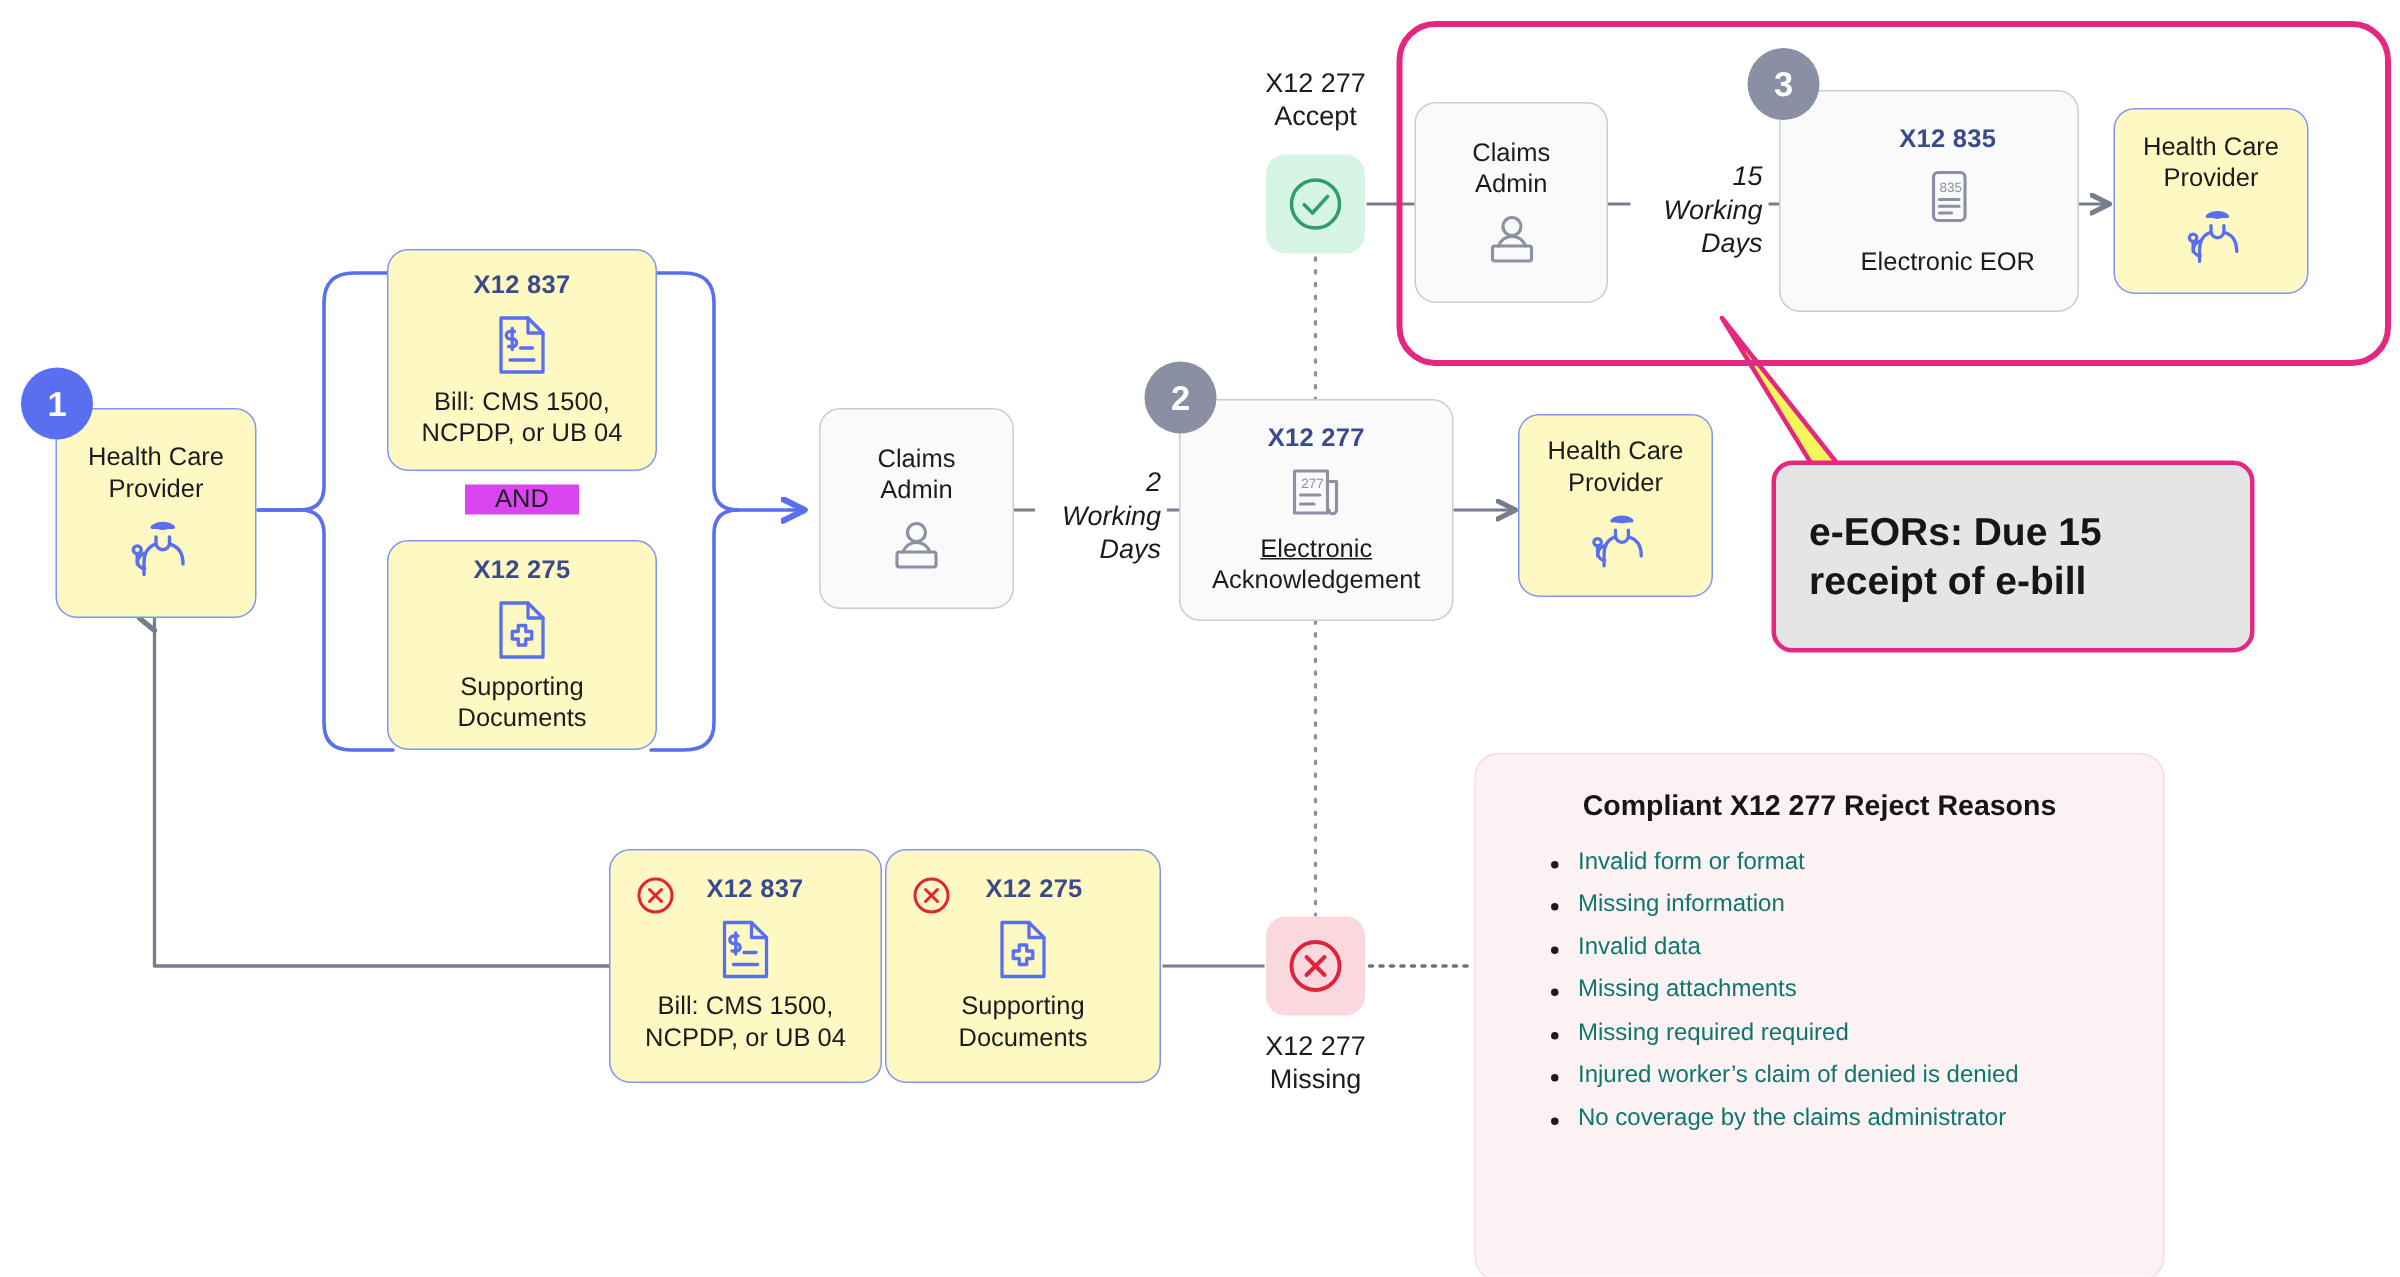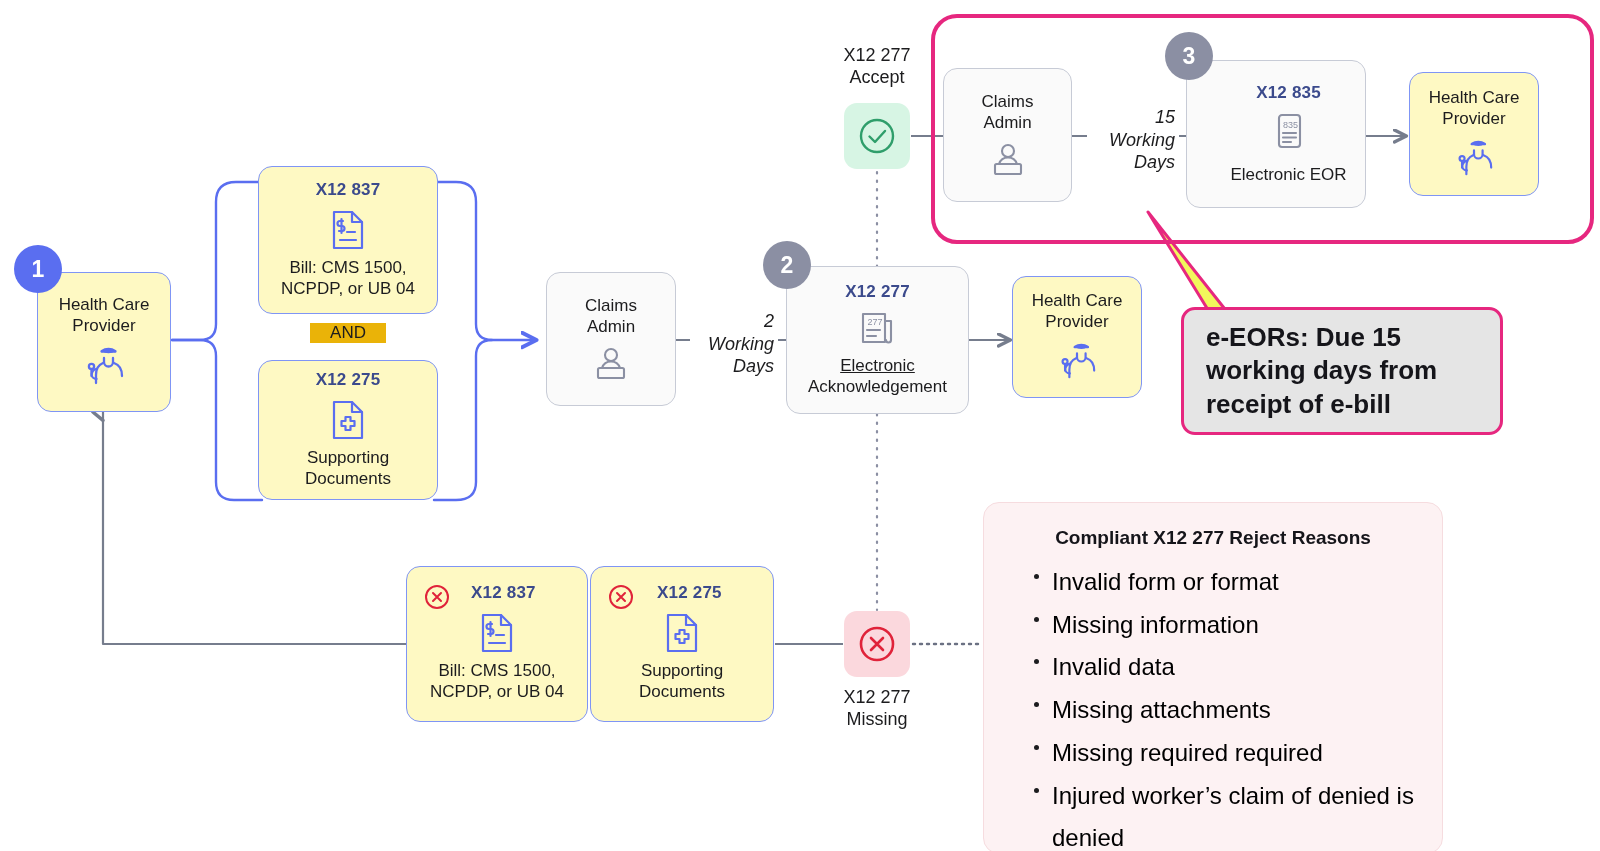--- a/index.html
+++ b/index.html
@@ -47,21 +47,21 @@
   
   .edge-label{
     position:absolute;text-align:right;font-style:italic;
     font-size:18px;line-height:1.25;color:#1c1c1e;z-index:4;
     background:#ffffff;padding:0 4px;
   }
   .edge-label .num{font-style:italic;}
 
   .and-label{
     position:absolute;font-size:17px;color:#1c1c1e;text-align:center;
-    background:#eab308;z-index:4;
+    background:#d946ef;z-index:4;
   }
 
   
   .highlight-frame{
     position:absolute;border:4px solid #e6277f;border-radius:26px;
     z-index:3;pointer-events:none;background:transparent;
   }
 
   
   .callout{
@@ -75,21 +75,21 @@
   
   .reasons{
     position:absolute;background:#fdf2f3;border:1.4px solid #f6dcdf;
     border-radius:16px;box-sizing:border-box;padding:24px 28px 20px 28px;z-index:2;
   }
   .reasons h3{
     margin:0 0 12px 0;text-align:center;font-size:19px;font-weight:bold;color:#15151a;
   }
   .reasons ul{margin:0;padding:0 0 0 22px;list-style:none;}
   .reasons li{
-    font-size:24px;line-height:1.78;color:#000000;position:relative;padding-left:18px;
+    font-size:16px;line-height:1.78;color:#0f766e;position:relative;padding-left:18px;
   }
   .reasons li:before{
     content:"";position:absolute;left:0;top:13px;width:5px;height:5px;
     border-radius:50%;background:#1c1c1e;
   }
 
   
   .reject-card{position:absolute;box-sizing:border-box;}
   .reject-x{position:absolute;left:16px;top:16px;width:28px;height:28px;}
   .reject-card .title{position:absolute;top:18px;left:56px;}
@@ -281,21 +281,21 @@
 
   <div class="edge-label" style="left:1087px;top:106px;width:84px;">
     <div class="num">15</div>
     <div>Working</div>
     <div>Days</div>
   </div>
 
   <div class="badge badge-gray" style="left:1165px;top:32px;">
     <span>3</span>
   </div>
-  <div class="node gray-node" style="left:1186px;top:60px;width:180px;height:148px;padding-left:25px;">
+  <div class="node gray-node" style="left:1186px;top:60px;width:200px;height:148px;padding-left:25px;">
     <div class="title">X12 835</div>
     <span class="node-icon">
       <svg class="ic" width="36" height="44" viewBox="0 0 36 44" fill="none" stroke="#8b90a3" stroke-width="2.1" stroke-linecap="round" stroke-linejoin="round">
         <rect x="8" y="4" width="21" height="32" rx="3"></rect>
         <text x="12" y="17" font-family="Liberation Sans, sans-serif" font-size="9" fill="#8b90a3" stroke="none">835</text>
         <path d="M12 22 h13"></path>
         <path d="M12 26.5 h13"></path>
         <path d="M12 31 h8"></path>
       </svg>
     </span>
@@ -316,21 +316,20 @@
         <path d="M14 24 c-3 1 -4.5 4 -4.5 7"></path>
         <circle cx="9.5" cy="21.5" r="2.6"></circle>
         <path d="M9.5 24 v5 a5 5 0 0 0 5 5"></path>
       </svg>
     </span>
   </div>
 
   <div class="callout" style="left:1181px;top:307px;width:322px;height:128px;">
     <div class="callout-text">
       <div>e-EORs: Due 15</div>
-      <div>working days from</div>
       <div>receipt of e-bill</div>
     </div>
   </div>
 
   <div class="chip chip-reject" style="left:844px;top:611px;">
     <span>
       <svg class="ic" width="42" height="42" viewBox="0 0 42 42" fill="none" stroke="#e0233a" stroke-width="2.6" stroke-linecap="round" stroke-linejoin="round">
         <circle cx="21" cy="21" r="16"></circle>
         <path d="M15 15 l12 12 M27 15 l-12 12"></path>
       </svg>
@@ -384,16 +383,17 @@
 
   <div class="reasons" style="left:983px;top:502px;width:460px;height:352px;">
     <h3>Compliant X12 277 Reject Reasons</h3>
     <ul>
       <li>Invalid form or format</li>
       <li>Missing information</li>
       <li>Invalid data</li>
       <li>Missing attachments</li>
       <li>Missing required required</li>
       <li>Injured worker’s claim of denied is denied</li>
+      <li>No coverage by the claims administrator</li>
     </ul>
   </div>
 
 </div>
 
 </body></html>

